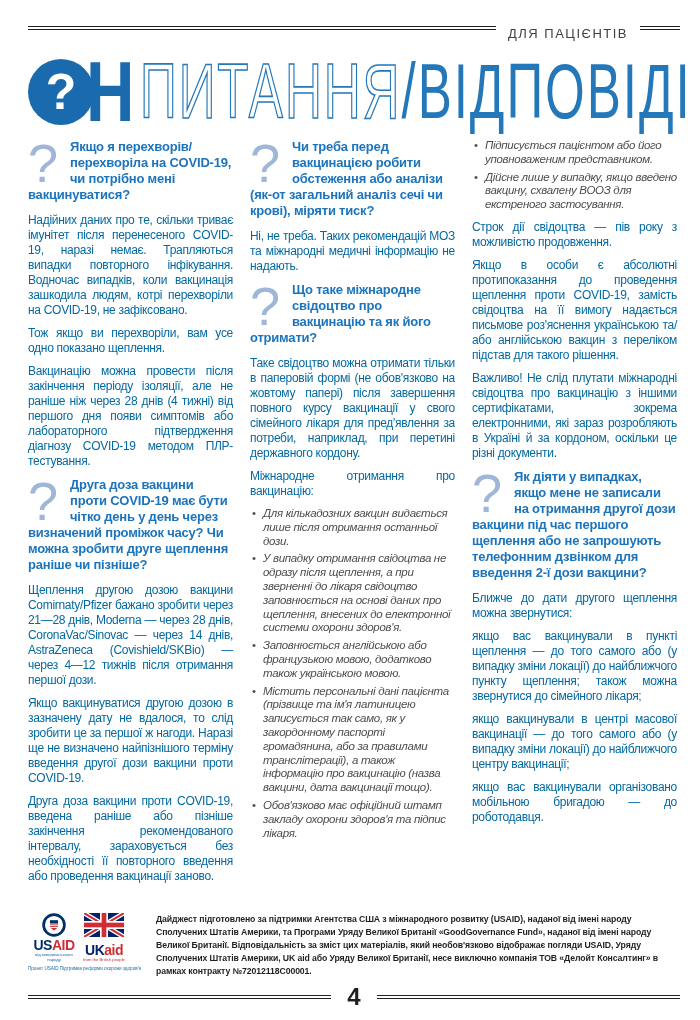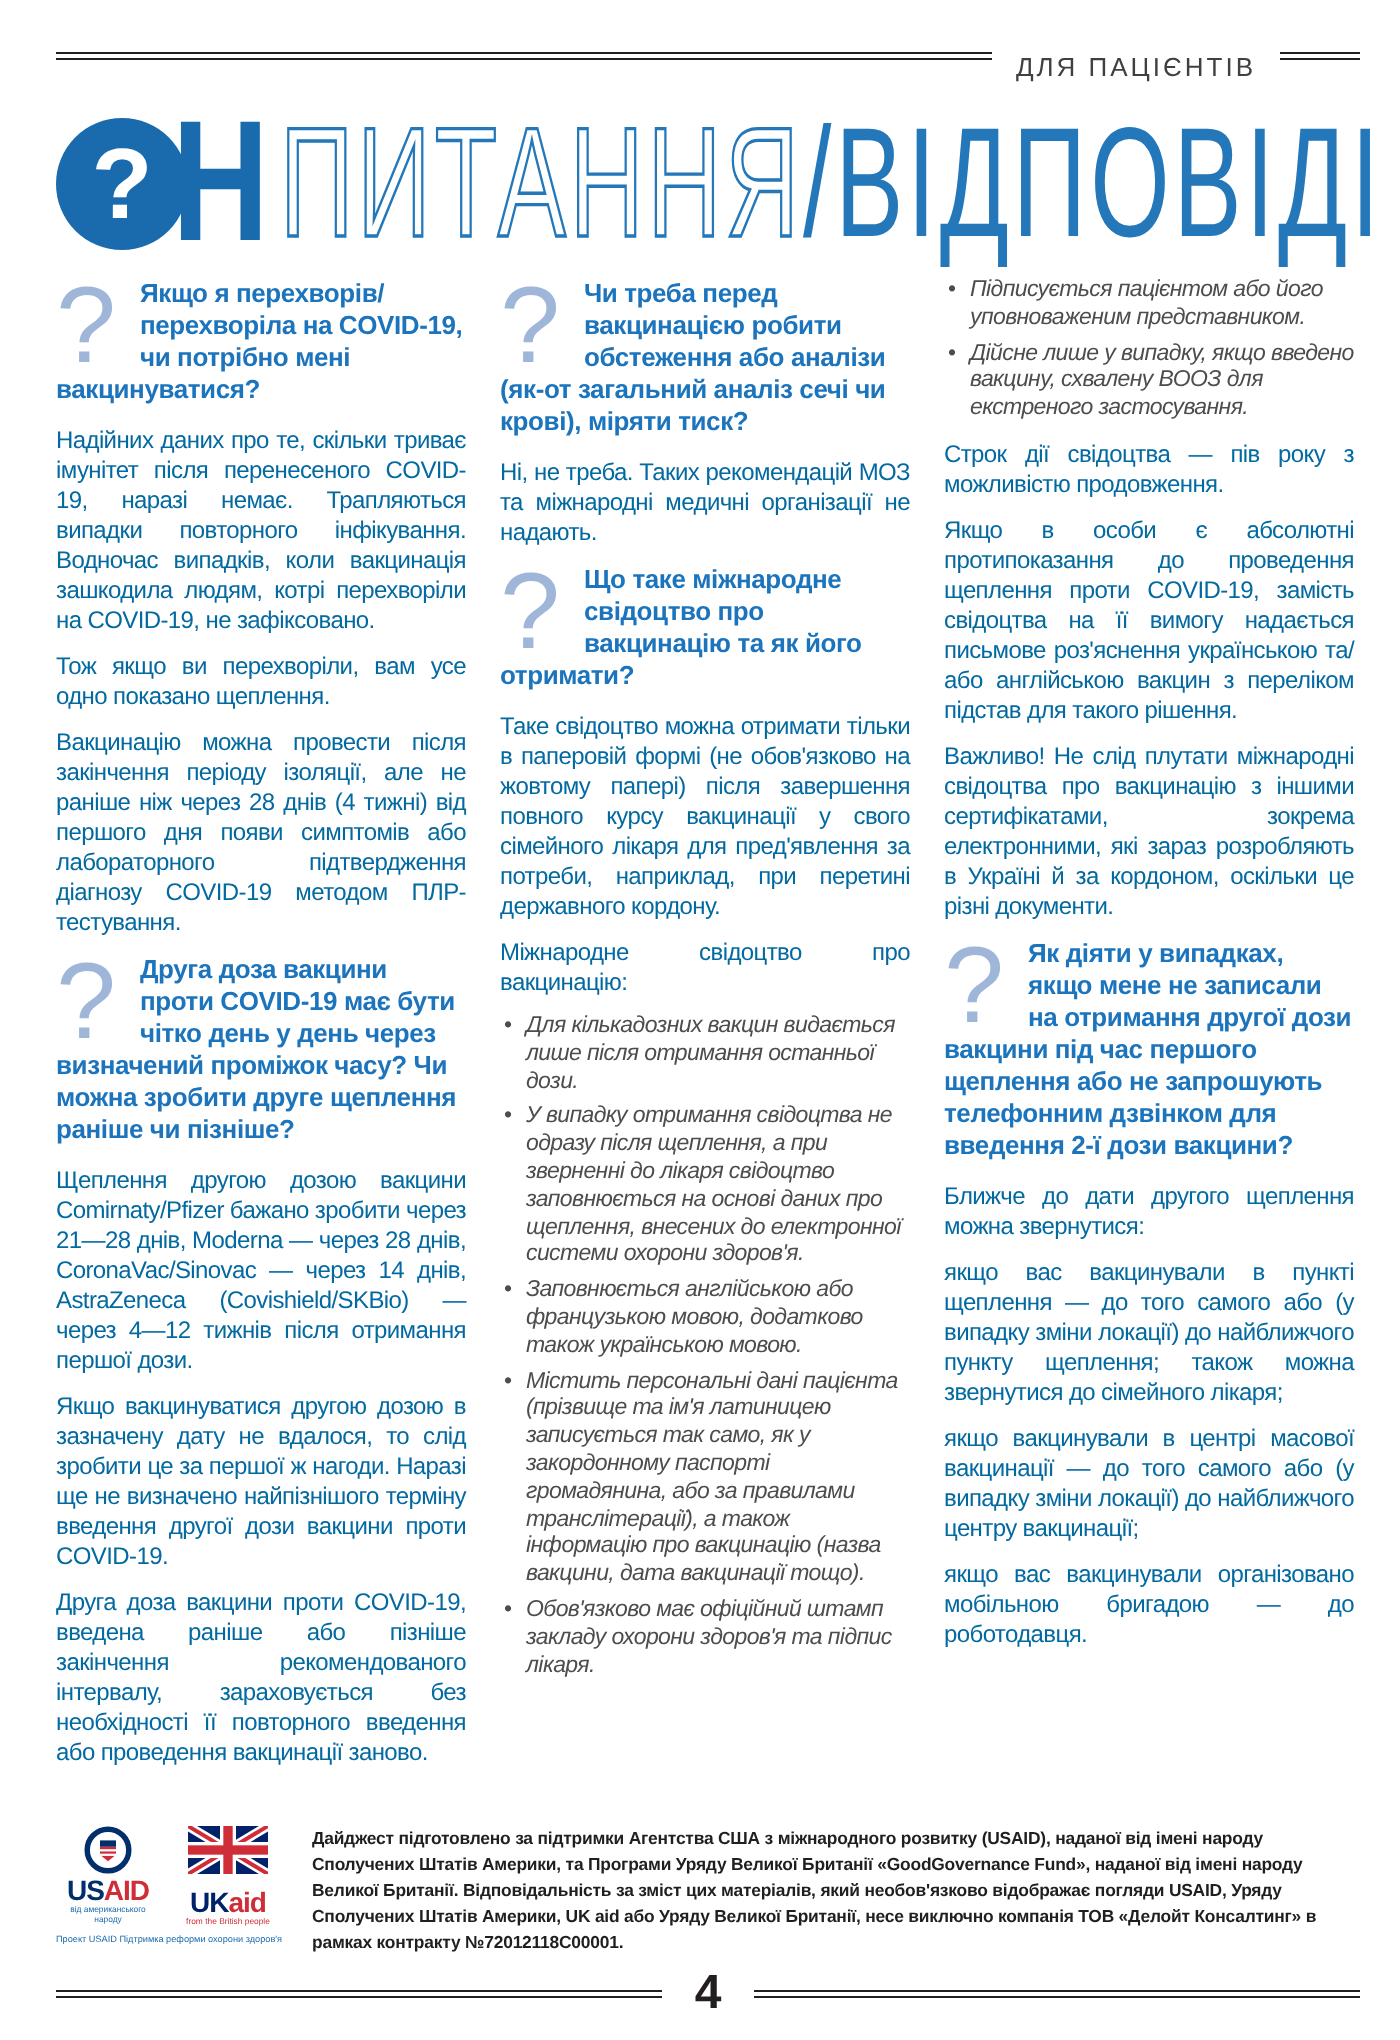--- a/index.html
+++ b/index.html
@@ -38,21 +38,21 @@
      text-align:justify;margin:0 0 8px 0;}
   .lead{margin-bottom:8px;}
   .bullets{margin:0 0 8px 0;padding-left:13px;list-style:none;}
   .bullets li{position:relative;font-style:italic;color:#4d4d4f;font-size:11.5px;line-height:13.8px;
               letter-spacing:-0.3px;margin-bottom:4px;}
   .bullets li::before{content:"\2022";position:absolute;left:-11px;top:0;color:#4d4d4f;font-style:normal;}
 
   
   .footer{display:flex;margin-top:2px;align-items:flex-start;}
   .logos{width:118px;flex:none;}
-  .logo-pair{display:flex;gap:10px;align-items:flex-start;}
+  .logo-pair{display:flex;align-items:flex-start;}
   .usaid-block{width:52px;text-align:center;}
   .usaid-seal{display:block;margin:0 auto;}
   .usaid-word{font-size:14px;font-weight:700;letter-spacing:-0.5px;line-height:14px;margin-top:1px;}
   .usaid-us{color:#002f6c;}
   .usaid-aid{color:#cf2e38;}
   .usaid-tag{font-size:4.2px;color:#1a6bad;background:#ffffff;line-height:5px;}
   .ukaid-block{width:48px;text-align:center;}
   .ukaid-word{font-size:14px;font-weight:700;letter-spacing:-0.5px;line-height:14px;margin-top:2px;}
   .ukaid-uk{color:#012169;}
   .ukaid-aid{color:#cf2e38;}
@@ -105,27 +105,27 @@
       <p class="p">Щеплення другою дозою вакцини Comirnaty/Pfizer бажано зробити через 21—28 днів, Moderna — через 28 днів, CoronaVac/Sinovac — через 14 днів, AstraZeneca (Covishield/SKBio) — через 4—12 тижнів після отримання першої дози.</p>
       <p class="p">Якщо вакцинуватися другою дозою в зазначену дату не вдалося, то слід зробити це за першої ж нагоди. Наразі ще не визначено найпізнішого терміну введення другої дози вакцини проти COVID-19.</p>
       <p class="p">Друга доза вакцини проти COVID-19, введена раніше або пізніше закінчення рекомендованого інтервалу, зараховується без необхідності її повторного введення або проведення вакцинації заново.</p>
     </div>
 
     <div class="col">
       <div class="qa">
         <div class="qicon">?</div>
         <div class="qtitle">Чи треба перед вакцинацією робити обстеження або аналізи (як-от загальний аналіз сечі чи крові), міряти тиск?</div>
       </div>
-      <p class="p">Ні, не треба. Таких рекомендацій МОЗ та міжнародні медичні організації не надають.</p>
+      <p class="p">Ні, не треба. Таких рекомендацій МОЗ та міжнародні медичні інформацію не надають.</p>
       <div class="qa">
         <div class="qicon">?</div>
         <div class="qtitle">Що таке міжнародне свідоцтво про вакцинацію та як його отримати?</div>
       </div>
       <p class="p">Таке свідоцтво можна отримати тільки в паперовій формі (не обов'язково на жовтому папері) після завершення повного курсу вакцинації у свого сімейного лікаря для пред'явлення за потреби, наприклад, при перетині державного кордону.</p>
-      <p class="p lead">Міжнародне свідоцтво про вакцинацію:</p>
+      <p class="p lead">Міжнародне отримання про вакцинацію:</p>
       <ul class="bullets">
         <li>Для кількадозних вакцин видається лише після отримання останньої дози.</li>
         <li>У випадку отримання свідоцтва не одразу після щеплення, а при зверненні до лікаря свідоцтво заповнюється на основі даних про щеплення, внесених до електронної системи охорони здоров'я.</li>
         <li>Заповнюється англійською або французькою мовою, додатково також українською мовою.</li>
         <li>Містить персональні дані пацієнта (прізвище та ім'я латиницею записується так само, як у закордонному паспорті громадянина, або за правилами транслітерації), а також інформацію про вакцинацію (назва вакцини, дата вакцинації тощо).</li>
         <li>Обов'язково має офіційний штамп закладу охорони здоров'я та підпис лікаря.</li>
       </ul>
     </div>
 
     <div class="col">

